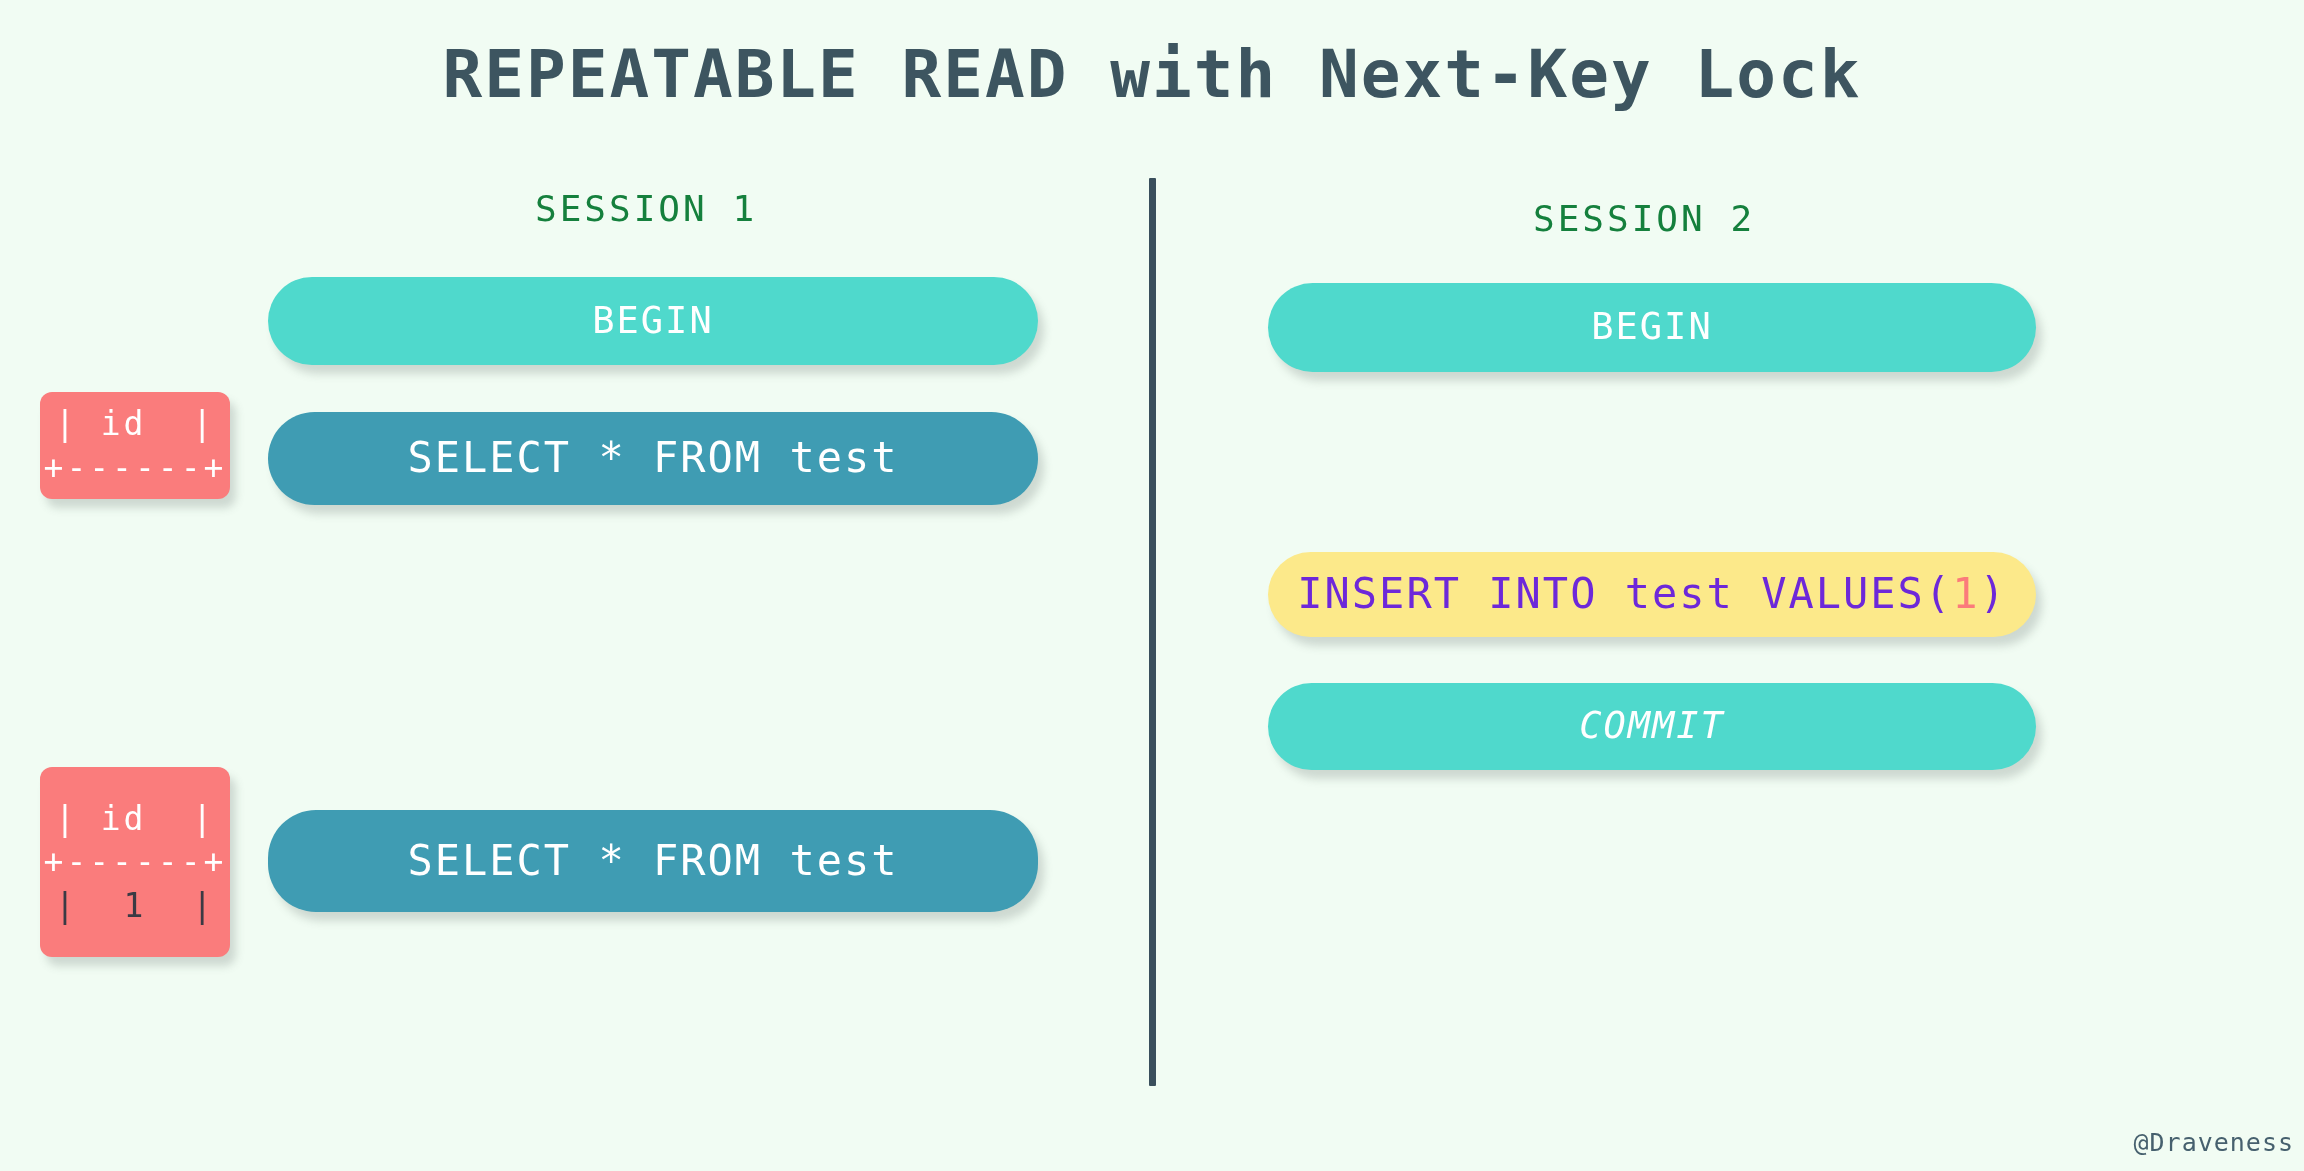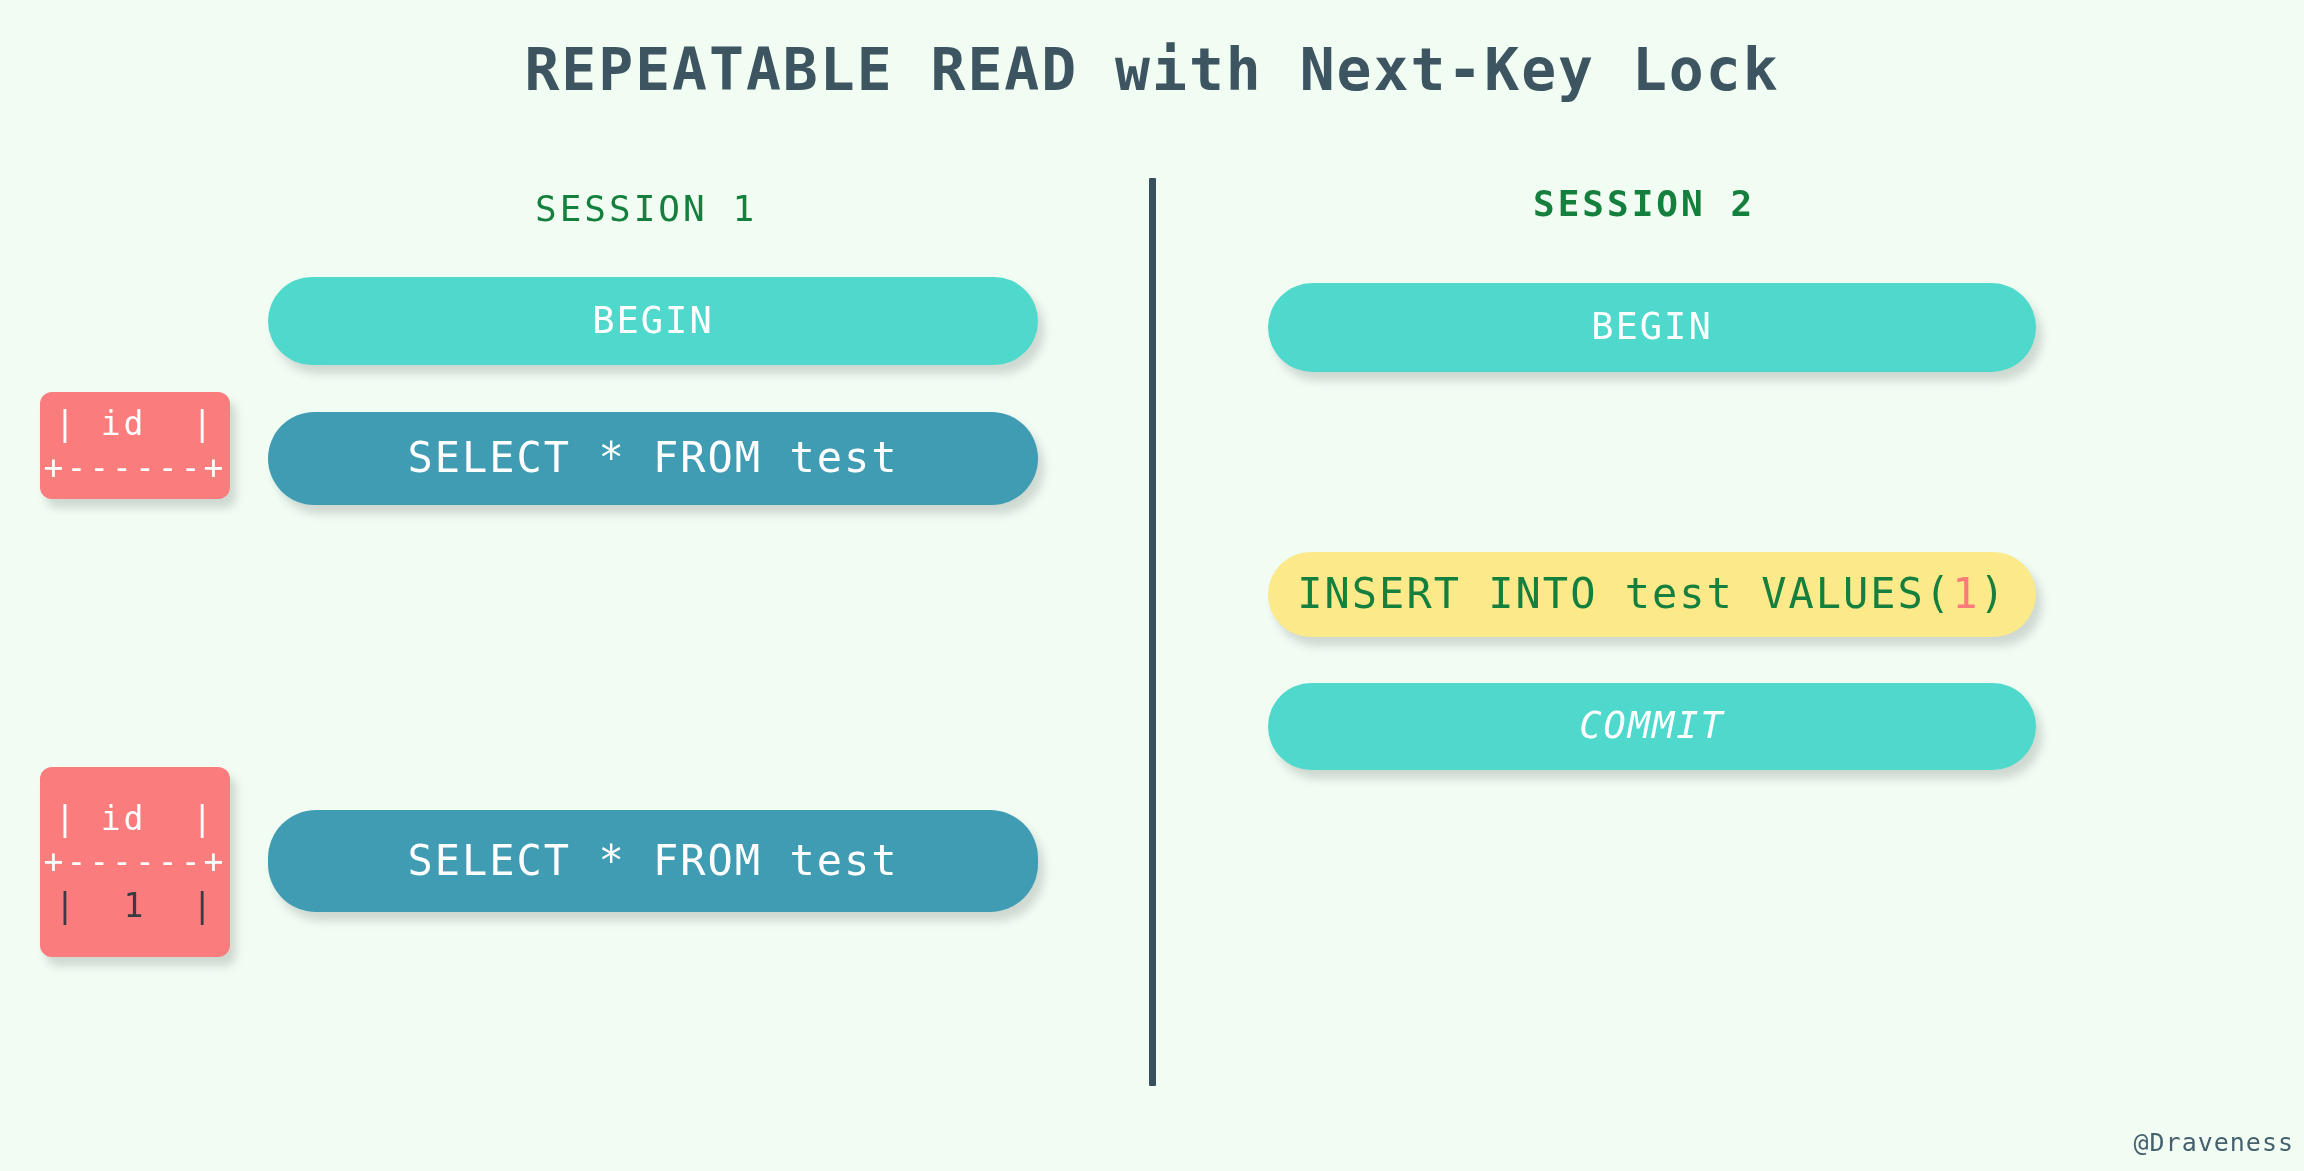--- a/index.html
+++ b/index.html
@@ -21,42 +21,41 @@
     height: 1171px;
   }
 
   
   .title {
     position: absolute;
     left: 0;
     top: 36px;
     width: 2304px;
     text-align: center;
-    font-size: 58px;
+    font-size: 66px;
     font-weight: bold;
     letter-spacing: 2px;
     color: #3d5560;
   }
 
   
   .session-label {
     position: absolute;
     font-size: 36px;
     letter-spacing: 3px;
     color: #15803d;
     white-space: nowrap;
   }
   #session-1-label {
     left: 535px;
     top: 188px;
   }
   #session-2-label {
     left: 1533px;
-    top: 183px;
-    font-weight: bold;
+    top: 198px;
   }
 
   
   .divider {
     position: absolute;
     left: 1149px;
     top: 178px;
     width: 7px;
     height: 908px;
     background: #3a4f5c;
@@ -79,21 +78,21 @@
     letter-spacing: 2px;
     line-height: 1.25;
     white-space: nowrap;
   }
 
   .pill.teal   { background: #4fd9cc; }
   .pill.steel  { background: #3f9cb3; }
   .pill.yellow { background: #fce98a; }
 
   .txt-white { color: #ffffff; }
-  .txt-dark  { color: #15803d; }
+  .txt-dark  { color: #6d28d9; }
   .txt-coral { color: #fb7b7b; }
 
   .pill .line.big { font-size: 37px; }
 
   
   #s1-begin   { left: 268px; top: 277px;  width: 770px; height: 88px; }
   #s1-select  { left: 268px; top: 412px;  width: 770px; height: 93px; }
   #s1-select-lock { left: 268px; top: 810px; width: 770px; height: 102px; }
 
   

